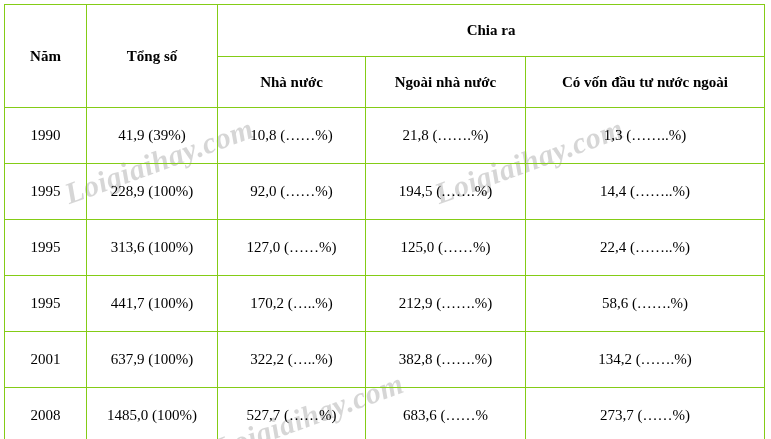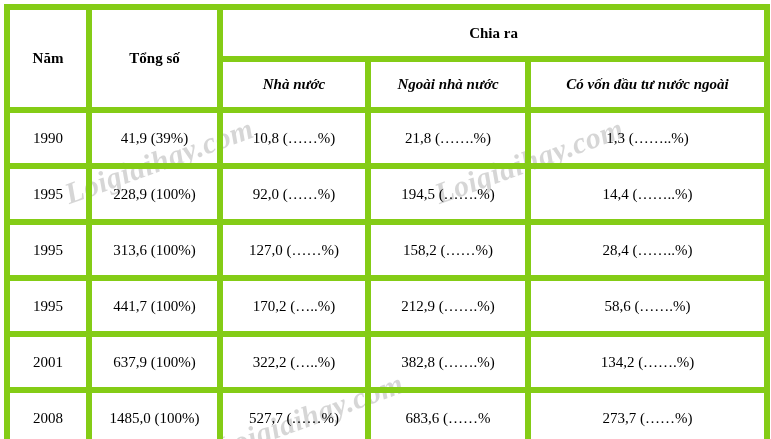--- a/index.html
+++ b/index.html
@@ -27,21 +27,21 @@
     table-layout: fixed;
     width: 760px;
     margin: 4px 0 0 4px;
     position: relative;
     z-index: 2;
     background: transparent;
   }
 
   table.data-table td,
   table.data-table th {
-    border: 6px solid #84cc16;
+    border: 1px solid #84cc16;
     text-align: center;
     vertical-align: middle;
     font-size: 15px;
     padding: 0;
     background: transparent;
   }
 
   th.hdr {
     font-weight: bold;
     font-family: "Liberation Serif", serif;
@@ -49,21 +49,21 @@
   }
 
   
   col.c-year   { width: 82px; }
   col.c-total  { width: 131px; }
   col.c-state  { width: 148px; }
   col.c-nonst  { width: 160px; }
   col.c-foreign{ width: 239px; }
 
   tr.r-head1 { height: 52px; }
-  tr.r-head2 { height: 51px; font-style: italic; }
+  tr.r-head2 { height: 51px; }
   tr.r-data  { height: 56px; }
 
   td.cell {
     font-size: 15px;
     white-space: nowrap;
   }
 
   
   .wm {
     position: absolute;
@@ -125,22 +125,22 @@
         <td class="cell">1995</td>
         <td class="cell">228,9 (100%)</td>
         <td class="cell">92,0 (……%)</td>
         <td class="cell">194,5 (…….%)</td>
         <td class="cell">14,4 (……..%)</td>
       </tr>
       <tr class="r-data">
         <td class="cell">1995</td>
         <td class="cell">313,6 (100%)</td>
         <td class="cell">127,0 (……%)</td>
-        <td class="cell">158,2 (……%)</td>
-        <td class="cell">28,4 (……..%)</td>
+        <td class="cell">125,0 (……%)</td>
+        <td class="cell">22,4 (……..%)</td>
       </tr>
       <tr class="r-data">
         <td class="cell">1995</td>
         <td class="cell">441,7 (100%)</td>
         <td class="cell">170,2 (…..%)</td>
         <td class="cell">212,9 (…….%)</td>
         <td class="cell">58,6 (…….%)</td>
       </tr>
       <tr class="r-data">
         <td class="cell">2001</td>

